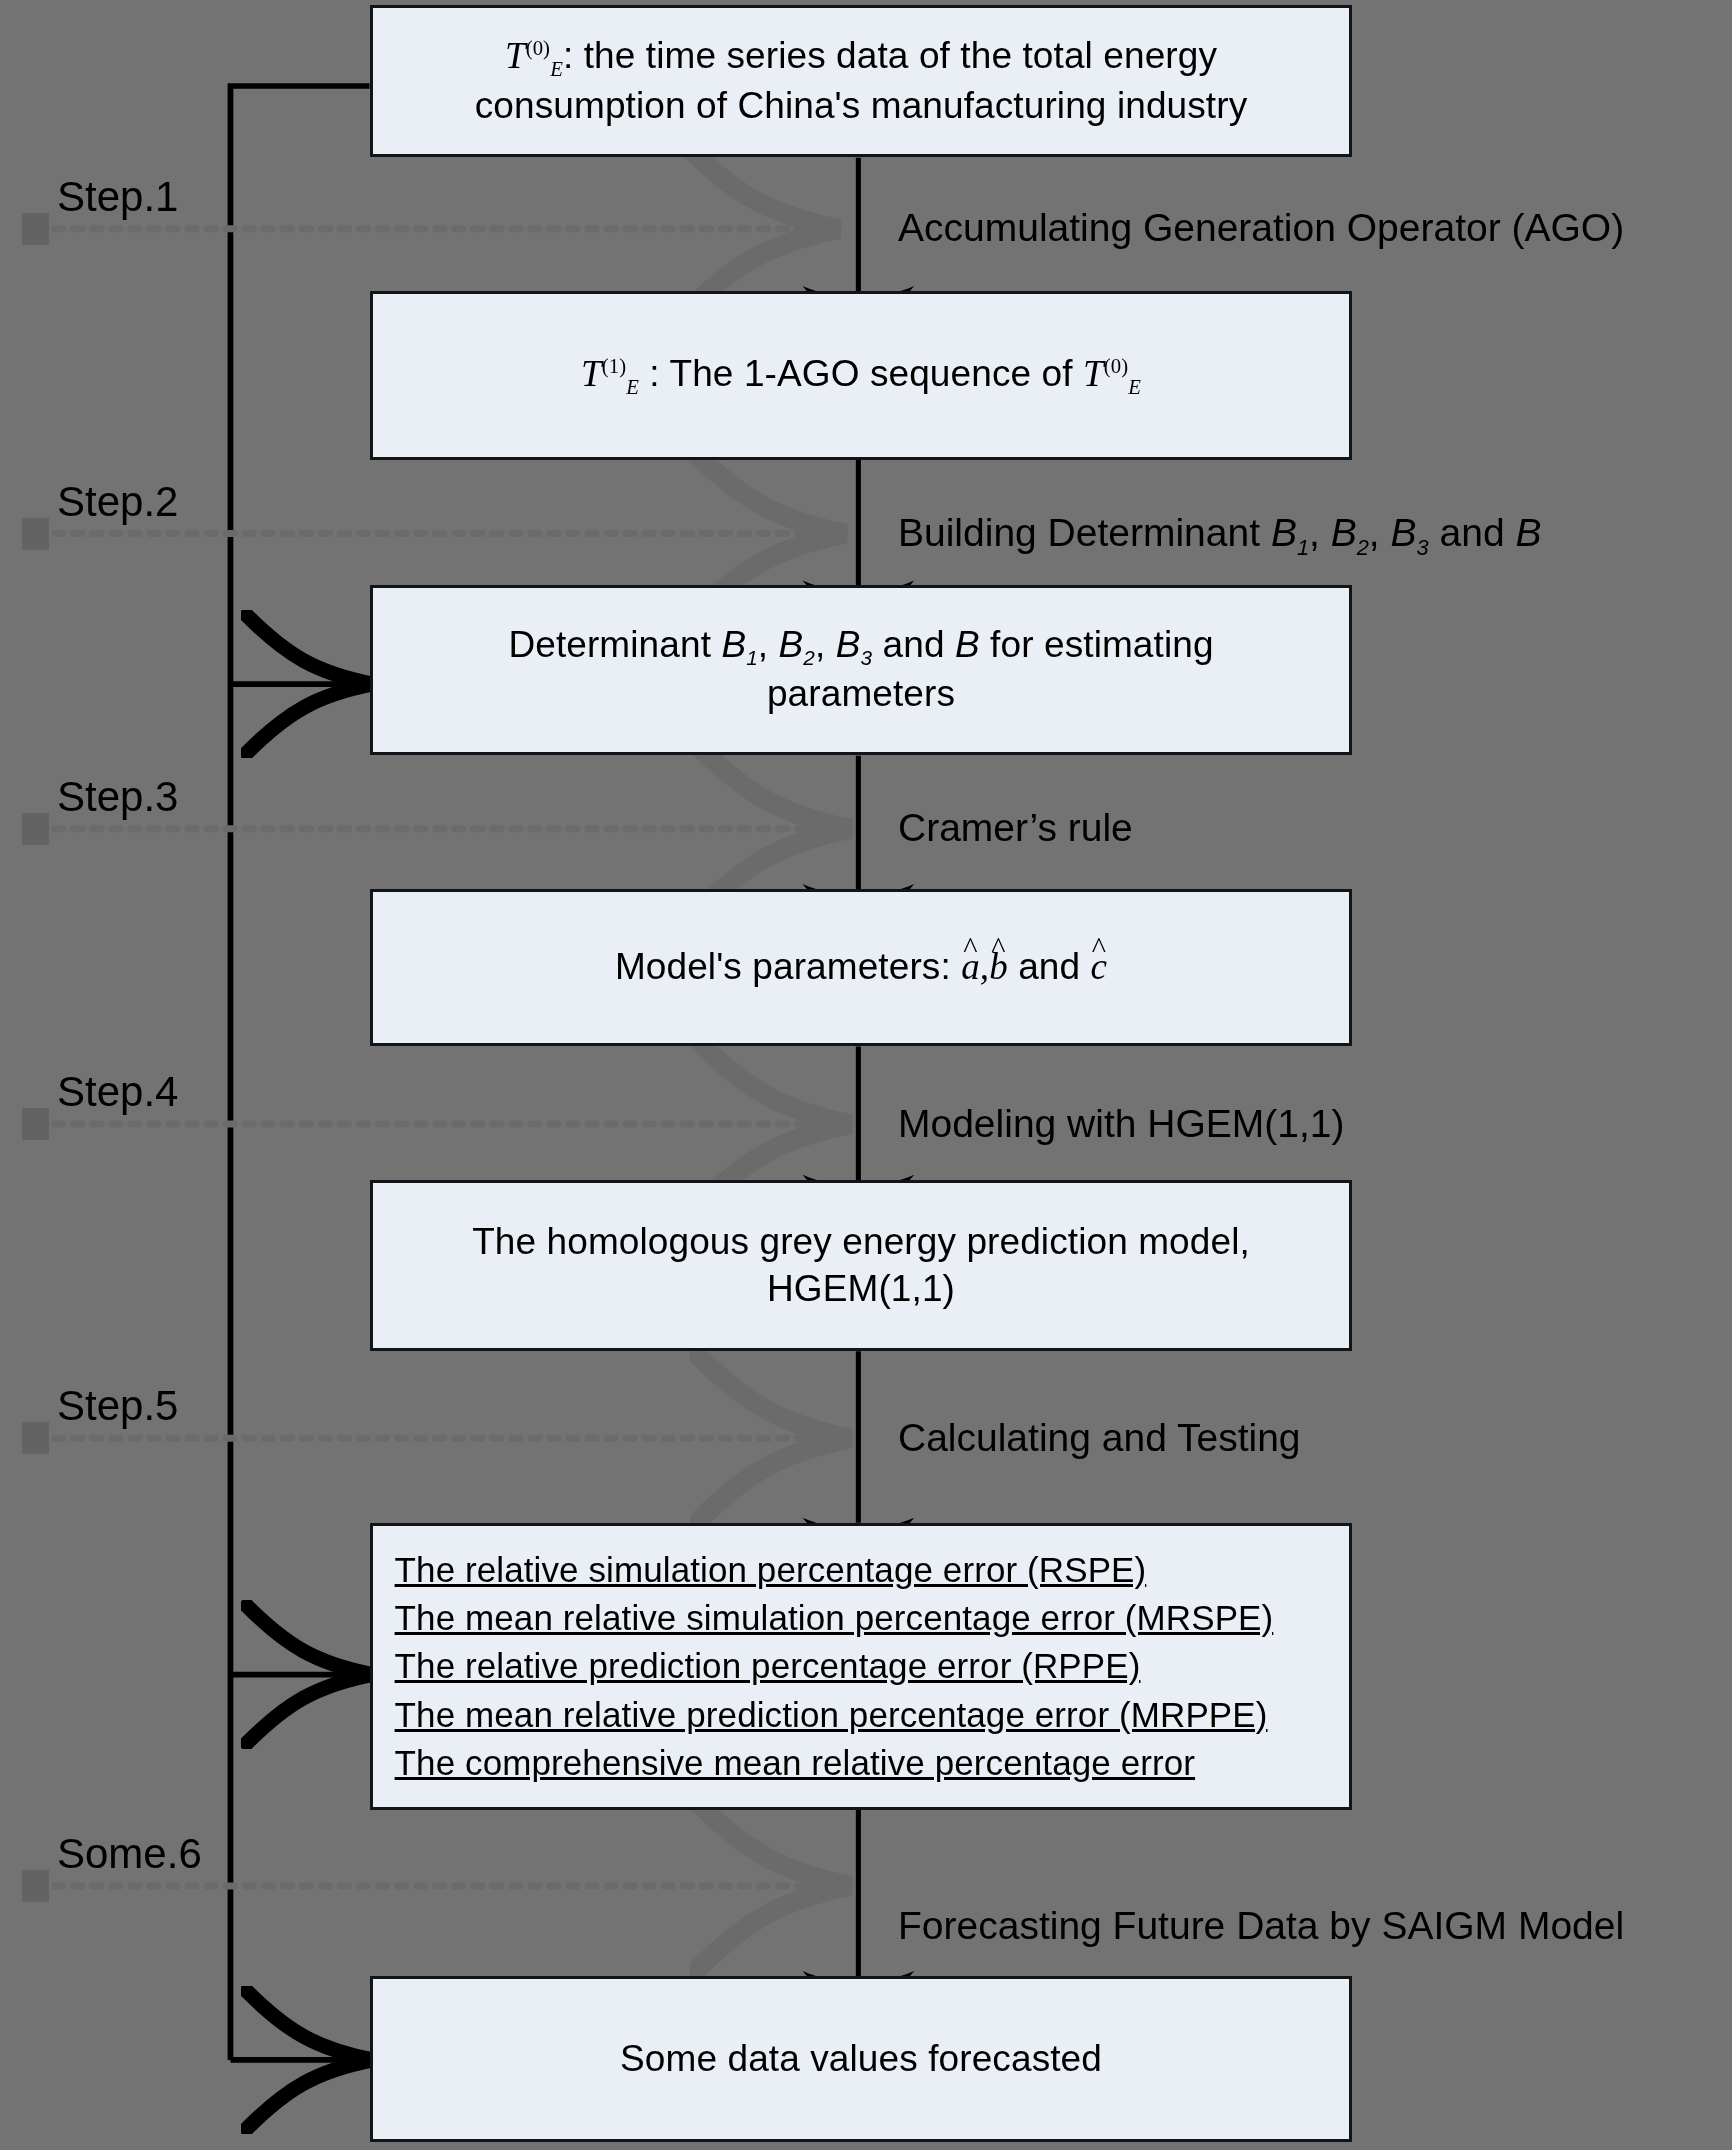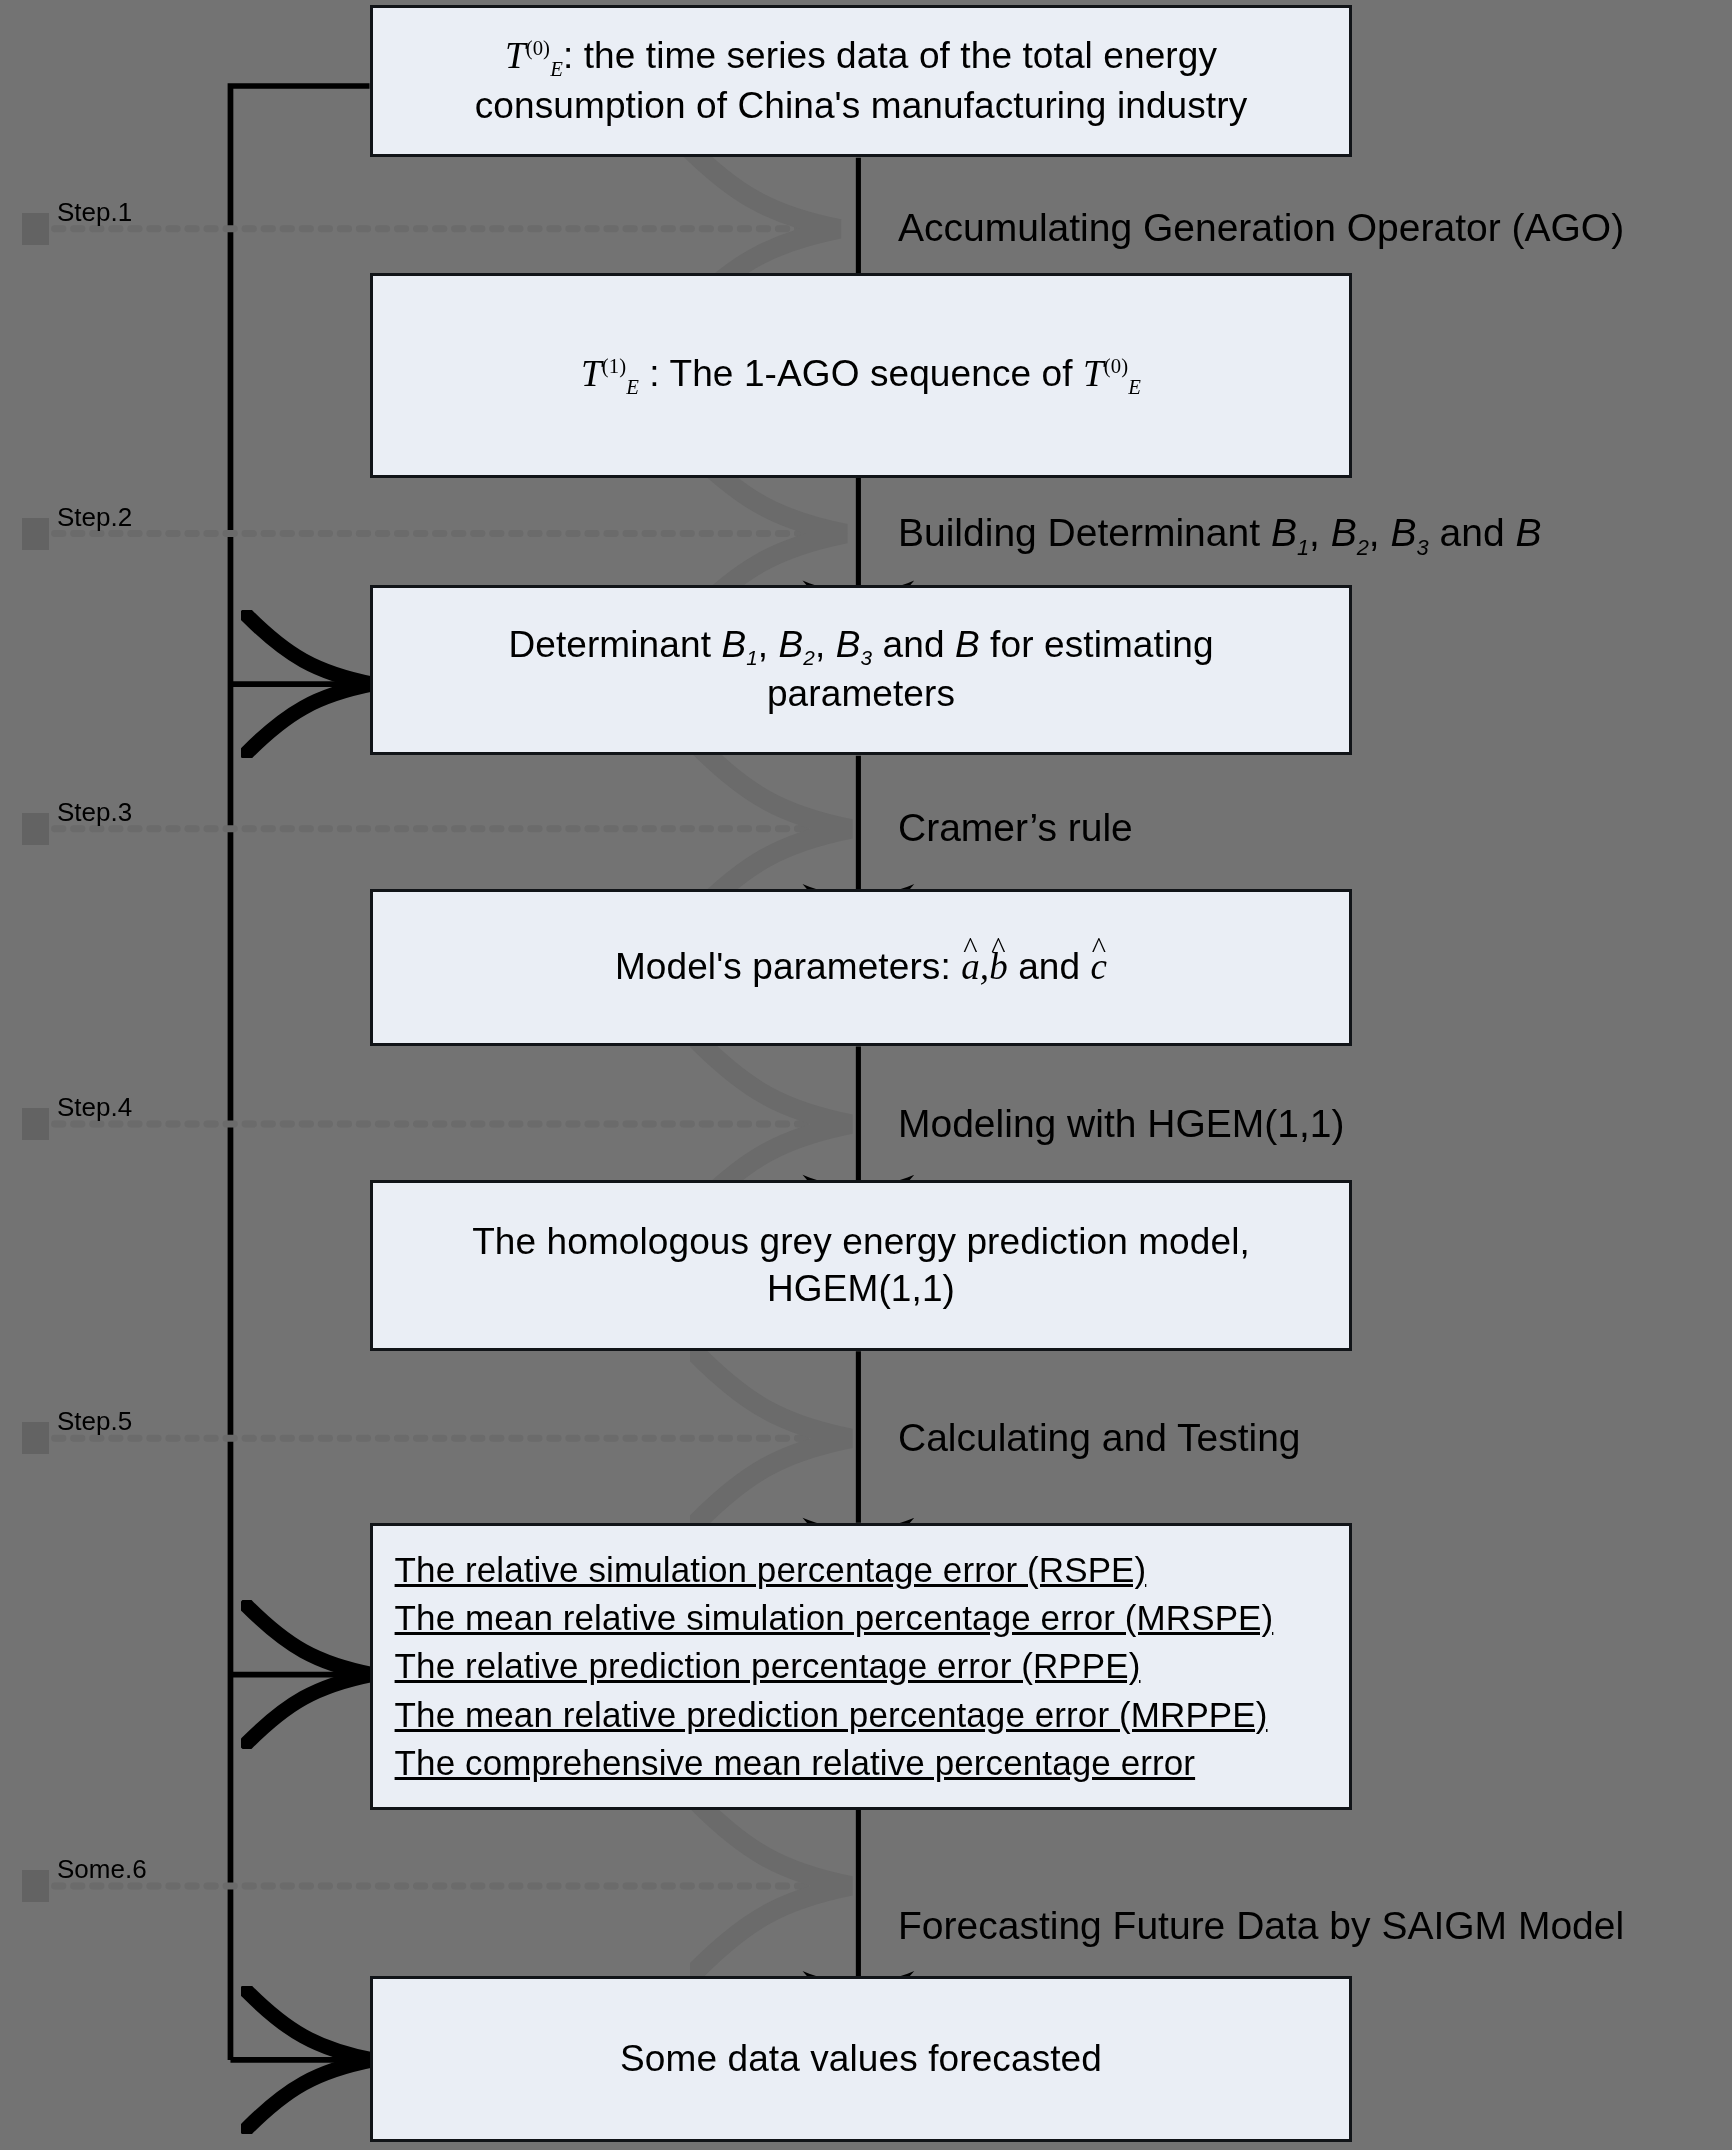--- a/index.html
+++ b/index.html
@@ -45,24 +45,23 @@
   sub.sbn{font-size:0.56em;vertical-align:sub;font-style:italic;}
   .hat{position:relative;display:inline-block;font-family:"Liberation Serif", serif;font-style:italic;}
   .hat > .hchar{display:inline-block;}
   .hat > .hmark{
     position:absolute;left:50%;top:-0.50em;transform:translateX(-50%);
     font-size:0.82em;font-style:normal;font-family:"Liberation Serif",serif;
   }
   
   .step-label{
     position:absolute;
-    font-size:26px;
+    font-size:42px;
     color:#000;
     white-space:nowrap;
-    margin-top:24px;
   }
   .step-bullet{
     position:absolute;
     width:27px;height:32px;
     background:#636363;
   }
   
   .annot{
     position:absolute;
     font-size:39px;
@@ -119,21 +118,21 @@
     </g>
   </svg>
 
   <div class="node" style="left:370px;top:5.1px;width:982px;height:152px;">
     <div class="inner">
       <span class="mathvar"><span>T</span><sup class="sp">(0)</sup><sub class="sb">E</sub></span><span>: the time series data of the total energy</span><br>
       <span>consumption of China's manufacturing industry</span>
     </div>
   </div>
 
-  <div class="node" style="left:370px;top:273px;width:982px;height:205px;">
+  <div class="node" style="left:370px;top:291px;width:982px;height:169px;">
     <div class="inner">
       <span class="mathvar"><span>T</span><sup class="sp">(1)</sup><sub class="sb">E</sub></span><span> : The 1-AGO sequence of </span><span class="mathvar"><span>T</span><sup class="sp">(0)</sup><sub class="sb">E</sub></span>
     </div>
   </div>
 
   <div class="node" style="left:370px;top:585px;width:982px;height:170px;">
     <div class="inner">
       <span>Determinant </span><span class="it"><span>B</span><sub class="sbn">1</sub></span>, <span class="it"><span>B</span><sub class="sbn">2</sub></span>, <span class="it"><span>B</span><sub class="sbn">3</sub></span><span> and </span><span class="it">B</span><span> for estimating</span><br>
       <span>parameters</span>
     </div>

